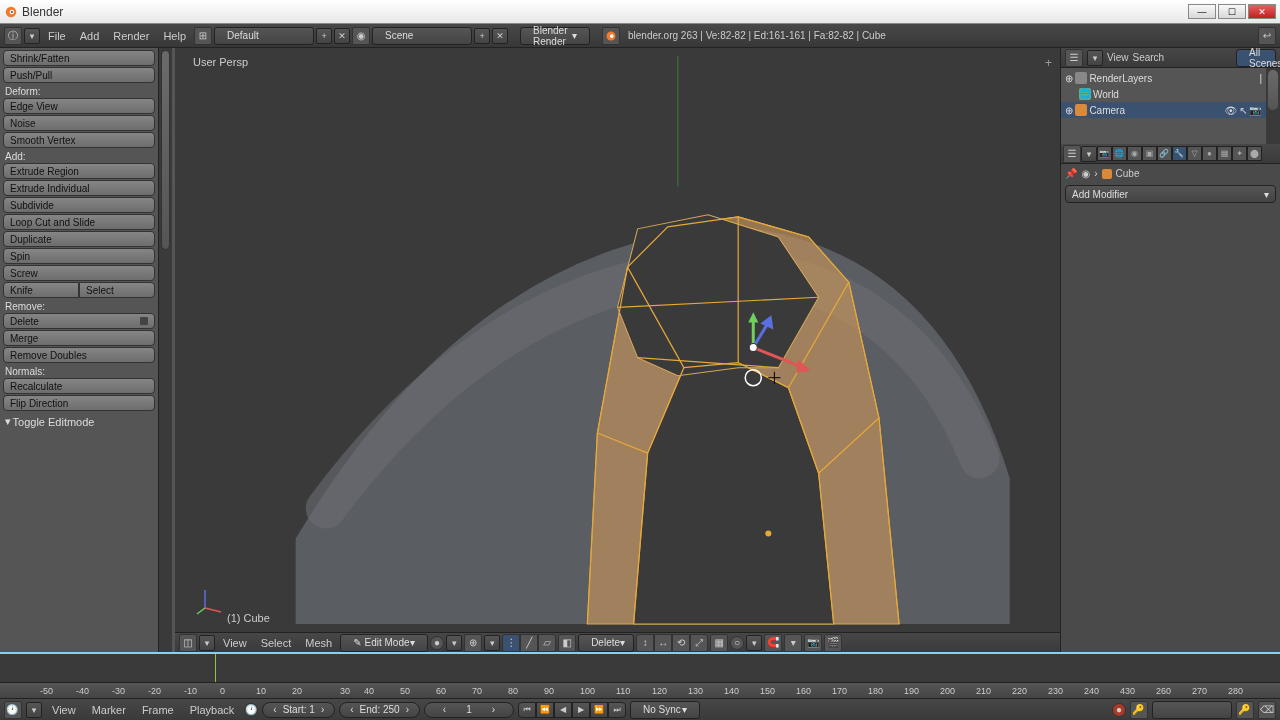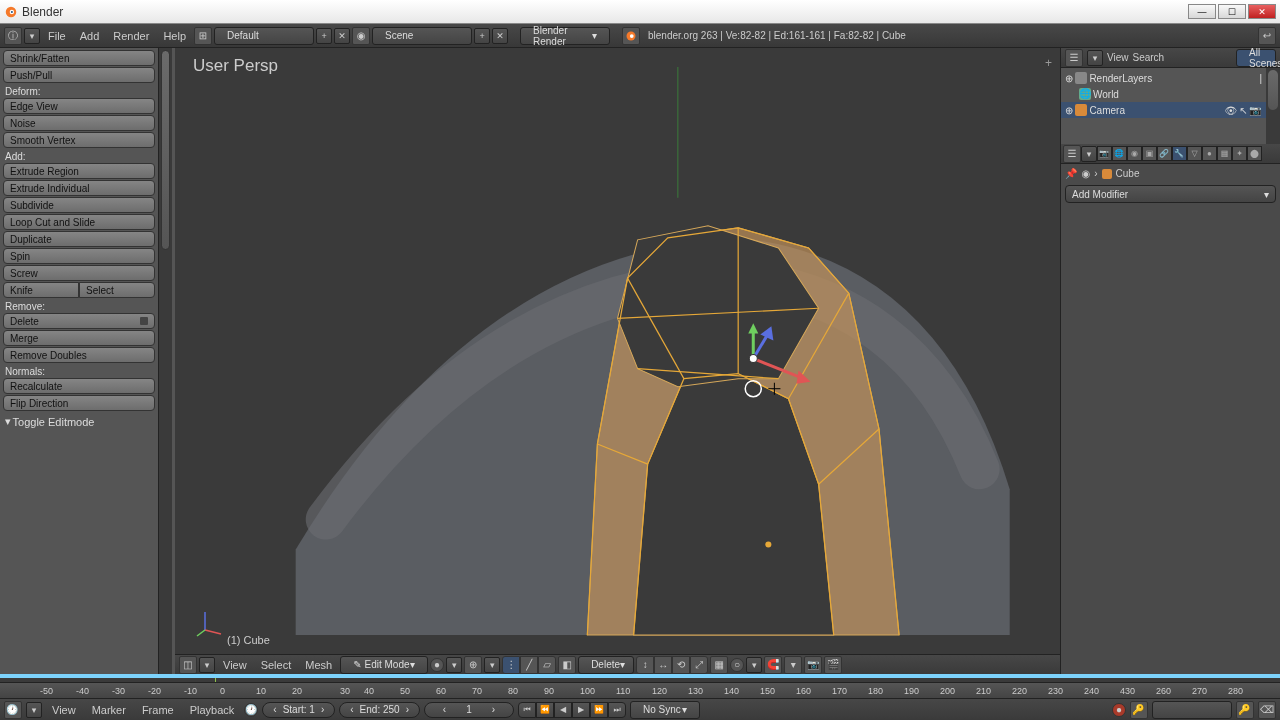--- a/index.html
+++ b/index.html
@@ -35,21 +35,21 @@
 .panel-label { font-size: 10px; color: #ddd; padding: 2px 2px 0 2px; }
 .panel-row { display: flex; gap: 0; }
 .panel-row .panel-btn { flex: 1; border-radius: 0; }
 .panel-row .panel-btn:first-child { border-radius: 4px 0 0 4px; }
 .panel-row .panel-btn:last-child { border-radius: 0 4px 4px 0; }
 .collapse-row { font-size: 11px; color: #ddd; padding: 3px 2px; display: flex; align-items: center; gap: 2px; }
 
 
 .viewport { flex: 1; display: flex; flex-direction: column; }
 .vp-canvas { flex: 1; background: #3a3a3a; position: relative; overflow: hidden; }
-.vp-text-tl { position: absolute; top: 8px; left: 18px; font-size: 17px; color: #ccc; }
+.vp-text-tl { position: absolute; top: 8px; left: 18px; font-size: 11px; color: #ccc; }
 .vp-text-bl { position: absolute; bottom: 8px; left: 52px; font-size: 11px; color: #ccc; }
 .vp-axis { position: absolute; bottom: 16px; left: 20px; }
 .plus-icon { position: absolute; top: 8px; right: 8px; color: #999; font-size: 12px; }
 .vp-header { height: 20px; background: linear-gradient(#474747,#3a3a3a); display: flex; align-items: center; padding: 0 4px; gap: 2px; border-top: 1px solid #222; }
 
 
 .right-panel { width: 220px; background: #4a4a4a; display: flex; flex-direction: column; border-left: 1px solid #222; }
 .outliner-hdr { height: 20px; background: linear-gradient(#474747,#3a3a3a); display: flex; align-items: center; padding: 0 4px; gap: 4px; border-bottom: 1px solid #222; }
 .outliner-text { font-size: 10px; color: #ccc; }
 .outliner-body { height: 76px; background: #555; display: flex; }
@@ -60,21 +60,21 @@
 .outliner-scrollbar { width: 14px; background: #3a3a3a; position: relative; }
 .outliner-thumb { position: absolute; top: 2px; left: 2px; right: 2px; height: 40px; background: linear-gradient(#6a6a6a,#555); border-radius: 5px; }
 .props-hdr { height: 20px; background: linear-gradient(#474747,#3a3a3a); display: flex; align-items: center; padding: 0 2px; gap: 0; border-bottom: 1px solid #222; }
 .props-tab { width: 15px; height: 15px; background: #555; border: 1px solid #222; display: flex; align-items: center; justify-content: center; font-size: 8px; color: #aaa; }
 .props-tab.active { background: #3b5170; }
 .props-body { flex: 1; background: #4a4a4a; padding: 4px; }
 .breadcrumb { display: flex; align-items: center; gap: 4px; font-size: 10px; color: #ccc; margin-bottom: 6px; }
 .modifier-btn { height: 18px; background: linear-gradient(#555,#444); border: 1px solid #222; border-radius: 4px; display: flex; align-items: center; padding: 0 6px; font-size: 10px; color: #ddd; }
 
 
-.timeline { height: 46px; background: #444; display: flex; flex-direction: column; border-top: 4px solid #7dd3fc; }
+.timeline { height: 68px; background: #444; display: flex; flex-direction: column; border-top: 2px solid #7dd3fc; }
 .tl-body { flex: 1; background: #3a3a3a; position: relative; }
 .tl-cursor { position: absolute; top: 0; bottom: 0; width: 1px; background: #8dc149; left: 215px; }
 .tl-ruler { height: 16px; background: linear-gradient(#555,#444); display: flex; align-items: center; position: relative; border-top: 1px solid #222; }
 .tl-tick { position: absolute; font-size: 9px; color: #ccc; }
 .tl-footer { height: 22px; background: linear-gradient(#474747,#3a3a3a); display: flex; align-items: center; padding: 0 4px; gap: 4px; border-top: 1px solid #222; }
 .num-field { height: 16px; background: linear-gradient(#555,#444); border: 1px solid #222; border-radius: 8px; display: flex; align-items: center; justify-content: center; font-size: 10px; color: #ddd; padding: 0 10px; min-width: 70px; }
 .play-group { display: flex; }
 .play-btn { width: 18px; height: 16px; background: linear-gradient(#555,#444); border: 1px solid #222; display: flex; align-items: center; justify-content: center; font-size: 8px; color: #ccc; }
 .play-btn:first-child { border-radius: 4px 0 0 4px; }
 .play-btn:last-child { border-radius: 0 4px 4px 0; }
@@ -105,21 +105,21 @@
   <span class="menu-text">Help</span>
   <div class="icon-btn">⊞</div>
   <div class="dropdown-field" style="width:100px">Default</div>
   <div class="mini-btn">+</div>
   <div class="mini-btn">✕</div>
   <div class="icon-btn">◉</div>
   <div class="dropdown-field" style="width:100px">Scene</div>
   <div class="mini-btn">+</div>
   <div class="mini-btn">✕</div>
   <div style="width:8px"></div>
-  <div class="dropdown-field" style="width:90px">
+  <div class="dropdown-field" style="width:70px">
       <span>Blender Render</span>
       <span style="margin-left:auto">▾</span>
     </div>
   <div class="icon-btn" style="margin-left:10px">
       <svg viewBox="0 0 16 16" width="12" height="12">
         <circle cx="8" cy="8" r="6" fill="#f5792a"></circle>
         <circle cx="9" cy="8" r="2.5" fill="#fff"></circle>
       </svg>
     </div>
   <span class="stat-text">blender.org 263 | Ve:82-82 | Ed:161-161 | Fa:82-82 | Cube</span>

